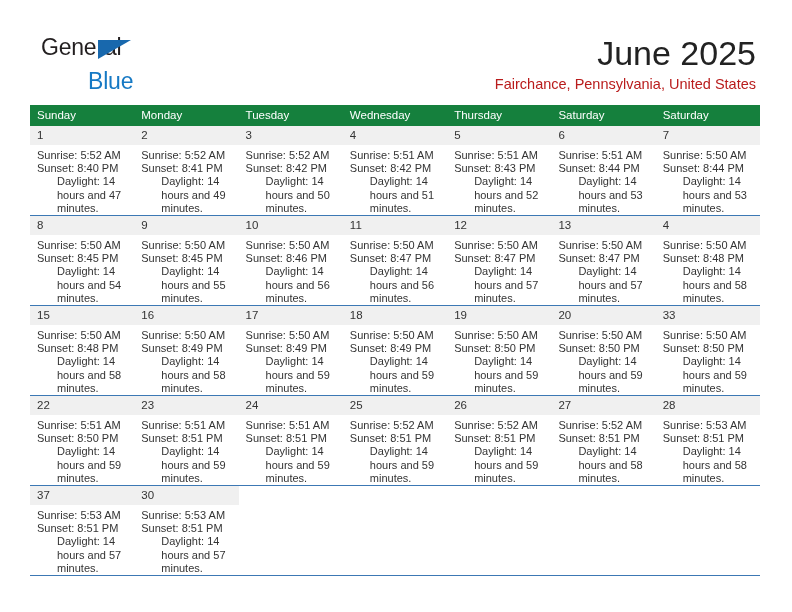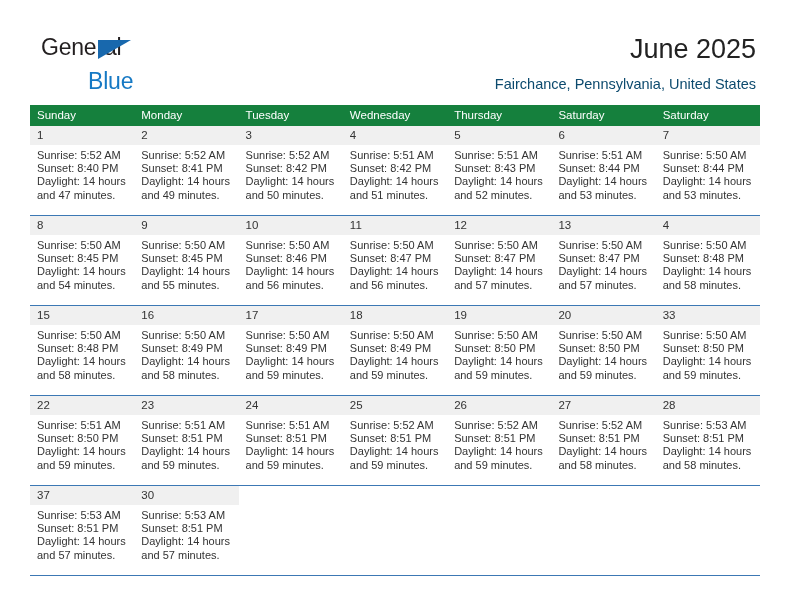--- a/index.html
+++ b/index.html
@@ -62,32 +62,32 @@
     width: 0;
     height: 0;
     border-left: 33px solid #1868ad;
     border-bottom: 19px solid transparent;
   }
 
   .title {
     position: absolute;
     right: 36px;
     top: 34px;
-    font-size: 27px;
+    font-size: 34px;
     color: #222222;
     text-align: right;
     white-space: nowrap;
     font-family: "Liberation Sans", sans-serif;
   }
   .subtitle {
     position: absolute;
     right: 36px;
     top: 76px;
     font-size: 14.5px;
-    color: #0c4a6e;
+    color: #b91c1c;
     text-align: right;
     white-space: nowrap;
     font-family: "Liberation Sans", sans-serif;
   }
 
   
   .cal {
     position: absolute;
     left: 30px;
     top: 105px;
@@ -128,21 +128,21 @@
   .daynum.empty { background: transparent; }
 
   .info {
     padding: 4px 6px 0 7px;
     font-size: 11px;
     line-height: 13.2px;
     color: #333333;
     font-family: "Liberation Sans", sans-serif;
   }
   .info div { white-space: nowrap; }
-  .info .wrap { white-space: normal; }
+  .info .wrap { white-space: normal; margin-left: 20px; }
 </style>
 </head>
 <body>
 
 <div class="page">
 
   <div class="top">
     <div class="logo">
       <span class="logo-general">General</span>
       <span class="logo-tri"></span>

